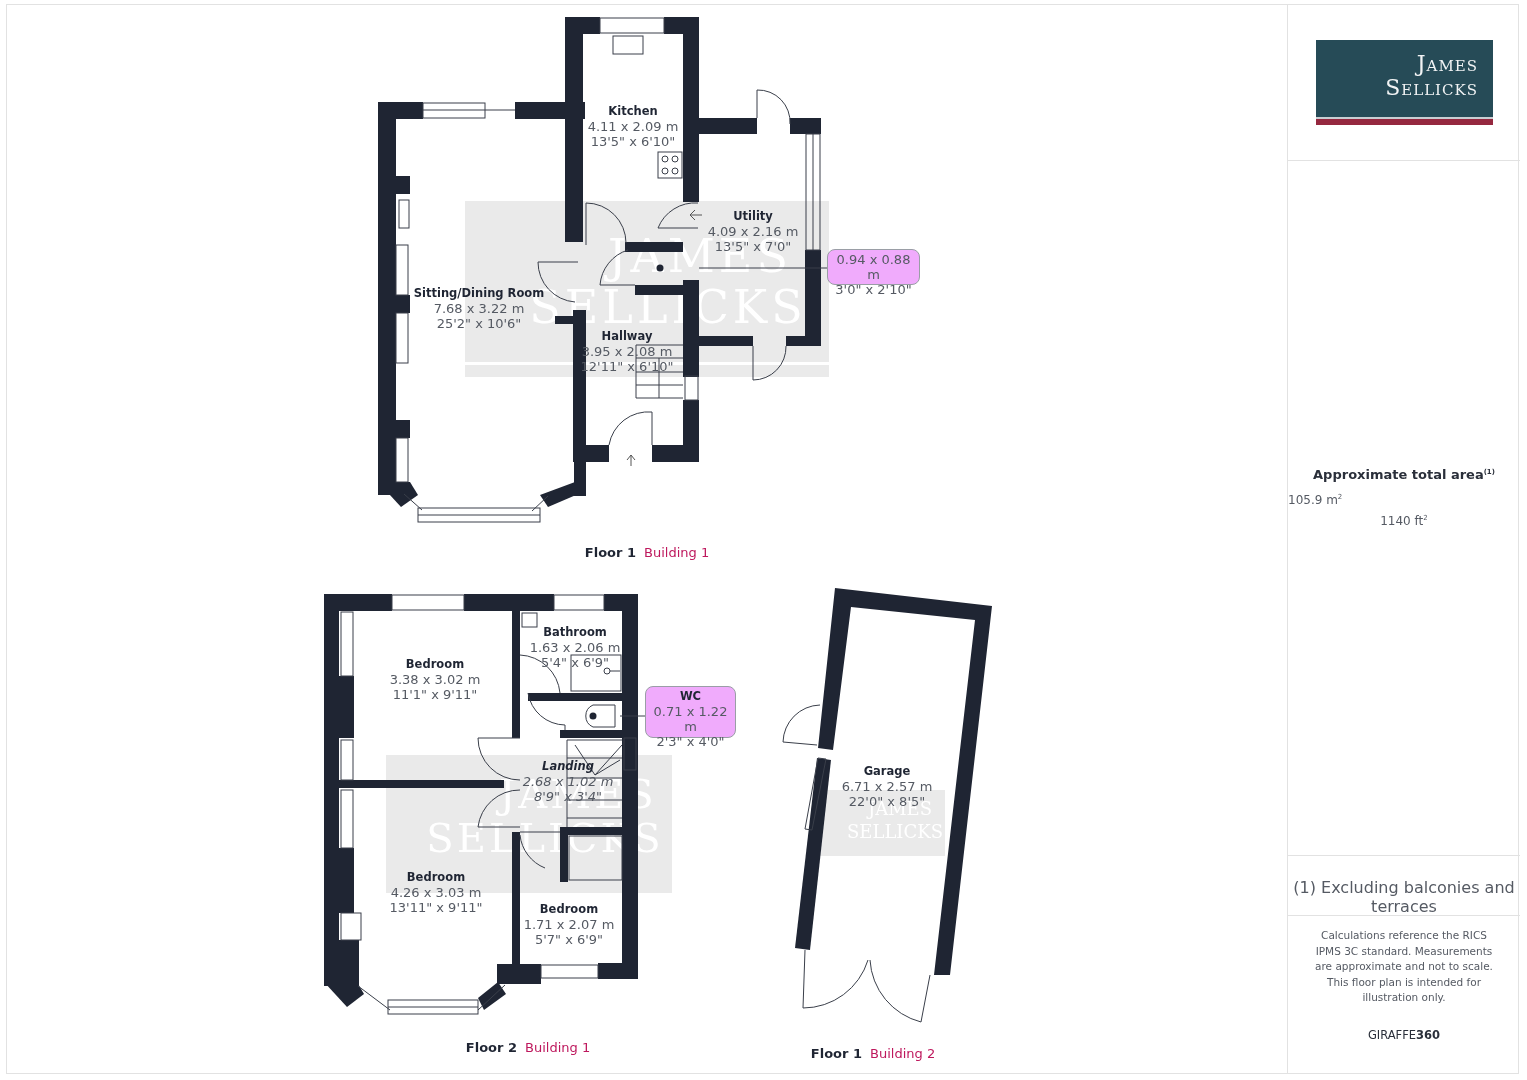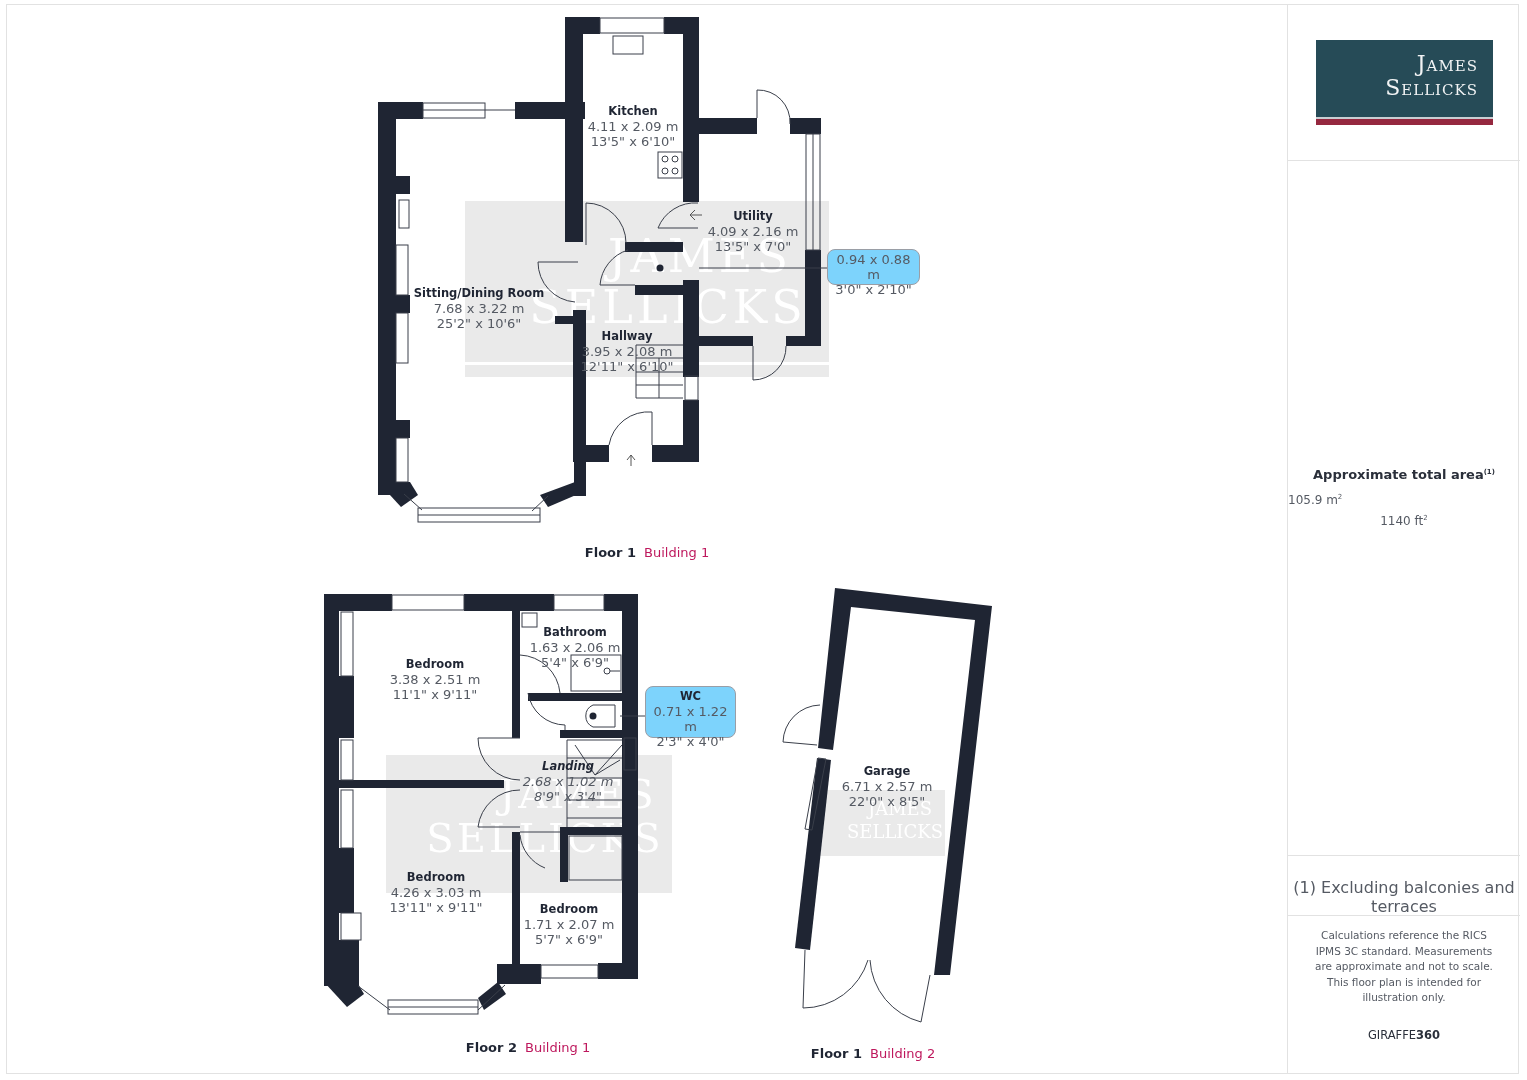--- a/index.html
+++ b/index.html
@@ -3,21 +3,21 @@
 <meta charset="utf-8">
 <style>
   html, body { margin: 0; padding: 0; background: #ffffff; }
   body { width: 1527px; height: 1080px; position: relative; overflow: hidden; font-family: "DejaVu Sans", sans-serif; }
   .frame { position: absolute; left: 6px; top: 4px; width: 1513px; height: 1070px; border: 1px solid #e2e2e2; box-sizing: border-box; }
   .plan-area { position: absolute; left: 7px; top: 5px; width: 1280px; height: 1068px; }
   svg.plan { position: absolute; left: 0; top: 0; }
   .room-label { position: absolute; text-align: center; transform: translateX(-50%); white-space: nowrap; line-height: 15px; }
   .room-name { font-family: "DejaVu Sans", sans-serif; font-weight: bold; font-size: 11.5px; color: #1f2533; }
   .room-dim { font-family: "DejaVu Sans", sans-serif; font-size: 13px; color: #555a63; }
-  .callout { position: absolute; border: 1px solid #9a9ea6; border-radius: 8px; background: #7dd3fc; text-align: center; padding: 2px 5px; line-height: 15px; box-sizing: border-box; }
+  .callout { position: absolute; border: 1px solid #9a9ea6; border-radius: 8px; background: #f0abfc; text-align: center; padding: 2px 5px; line-height: 15px; box-sizing: border-box; }
   .floor-caption { position: absolute; transform: translateX(-50%); white-space: nowrap; font-size: 13px; }
   .floor-caption .fc-floor { font-weight: bold; color: #1f2533; margin-right: 8px; }
   .floor-caption .fc-building { color: #be185d; }
 
   .sidebar { position: absolute; left: 1287px; top: 5px; width: 232px; height: 1069px; border-left: 1px solid #e2e2e2; }
   .sb-section { position: absolute; left: 0; width: 232px; box-sizing: border-box; }
   .sb-logo { top: 0; height: 156px; border-bottom: 1px solid #e2e2e2; }
   .logo-box { position: absolute; left: 28px; top: 35px; width: 177px; height: 84px; background: #264b57; }
   .logo-stripe { position: absolute; left: 28px; top: 112px; width: 177px; height: 8px; background: #95283f; border-top: 2px solid #c9ced2; box-sizing: border-box; }
   .logo-text { position: absolute; right: 42px; top: 47px; text-align: right; color: #f1f3f4; font-family: "DejaVu Serif", serif; font-size: 22px; line-height: 24px; letter-spacing: 1px; }
@@ -228,21 +228,21 @@
   <div class="callout" style="left:820px;top:244px;width:93px;height:36px;">
     <div class="room-dim">0.94 x 0.88 m</div>
     <div class="room-dim">3'0" x 2'10"</div>
   </div>
   <div class="floor-caption" style="left:640px;top:540px;">
     <span class="fc-floor">Floor 1</span><span class="fc-building">Building 1</span>
   </div>
 
   <div class="room-label" style="left:428px;top:652px;">
     <div class="room-name">Bedroom</div>
-    <div class="room-dim">3.38 x 2.51 m</div>
+    <div class="room-dim">3.38 x 3.02 m</div>
     <div class="room-dim">11'1" x 9'11"</div>
   </div>
   <div class="room-label" style="left:568px;top:620px;">
     <div class="room-name">Bathroom</div>
     <div class="room-dim">1.63 x 2.06 m</div>
     <div class="room-dim">5'4" x 6'9"</div>
   </div>
   <div class="room-label" style="left:561px;top:754px;font-style:italic;">
     <div class="room-name">Landing</div>
     <div class="room-dim">2.68 x 1.02 m</div>

